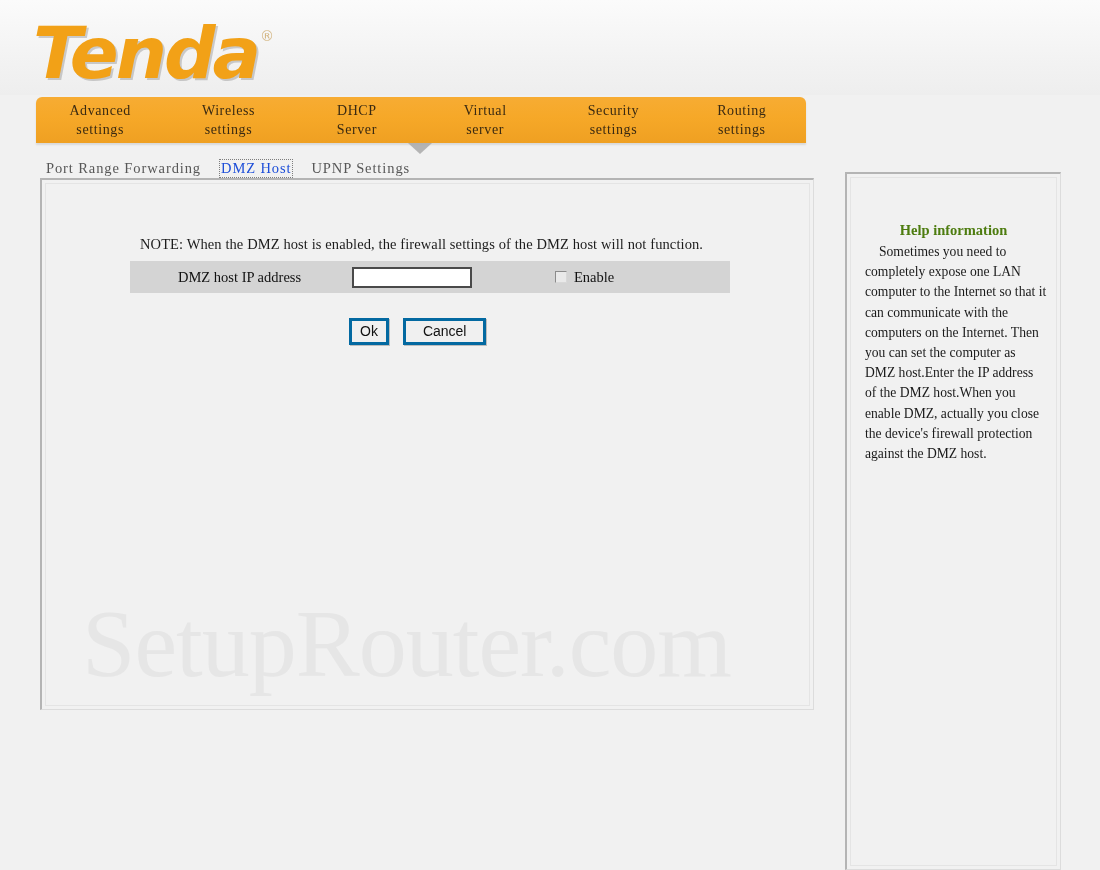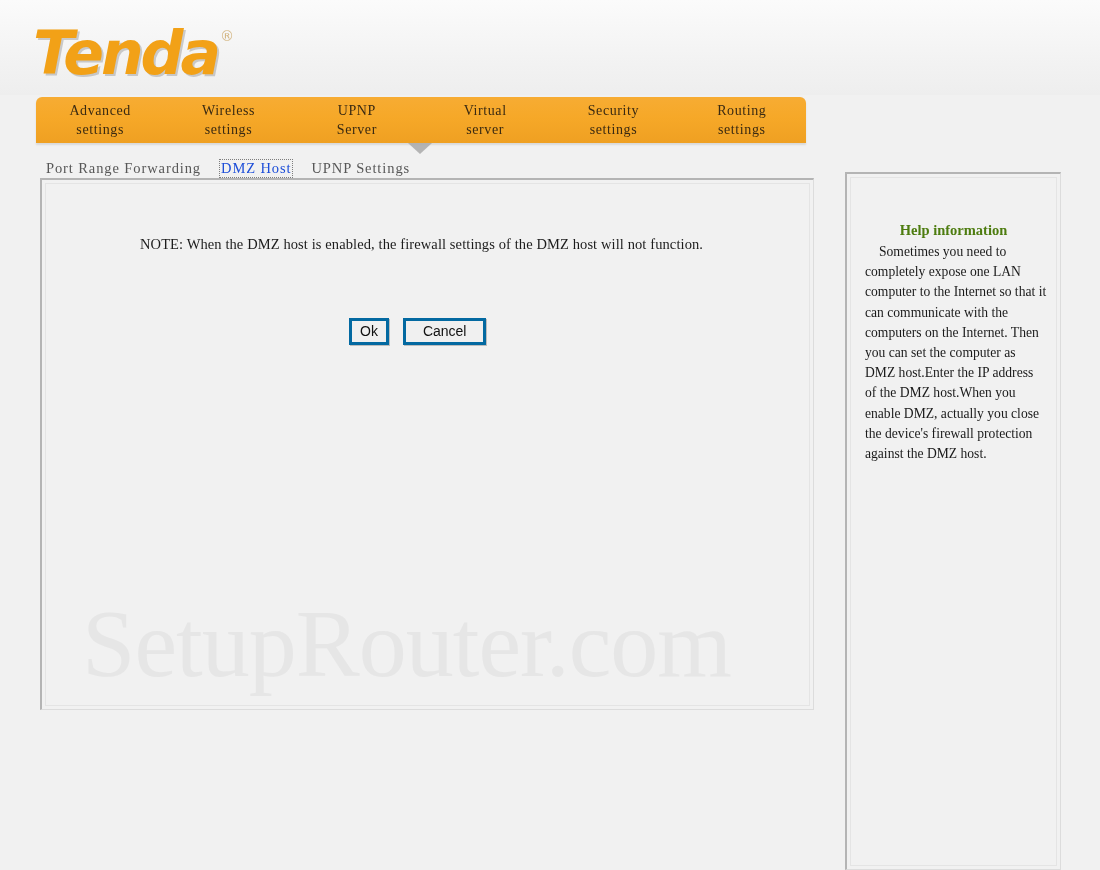--- a/index.html
+++ b/index.html
@@ -30,21 +30,21 @@
   .logo-wrap {
     position: absolute;
     left: 33px;
     top: 24px;
     height: 58px;
     display: flex;
     align-items: flex-start;
   }
   .logo-text {
     font-family: "DejaVu Sans", sans-serif;
-    font-size: 60px;
+    font-size: 72px;
     font-weight: bold;
     font-style: italic;
     letter-spacing: -3px;
     color: #F2A117;
     line-height: 58px;
     text-shadow: 2px 2px 0 rgba(120,120,120,0.35);
   }
   .logo-reg {
     font-family: "DejaVu Sans", sans-serif;
     font-size: 14px;
@@ -286,21 +286,21 @@
   <div class="nav">
     <div class="nav-item">
       <span>Advanced</span>
       <span class="l2">settings</span>
     </div>
     <div class="nav-item">
       <span>Wireless</span>
       <span class="l2">settings</span>
     </div>
     <div class="nav-item">
-      <span>UPNP</span>
+      <span>DHCP</span>
       <span class="l2">Server</span>
     </div>
     <div class="nav-item">
       <span>Virtual</span>
       <span class="l2">server</span>
     </div>
     <div class="nav-item">
       <span>Security</span>
       <span class="l2">settings</span>
     </div>
@@ -315,20 +315,28 @@
     <div class="subnav-item">Port Range Forwarding</div>
     <div class="subnav-item active">DMZ Host</div>
     <div class="subnav-item">UPNP Settings</div>
   </div>
 
   <div class="panel" id="main-panel">
     <div class="panel-inner">
 
       <div class="note">NOTE: When the DMZ host is enabled, the firewall settings of the DMZ host will not function.</div>
 
+      <div class="form-row">
+        <span class="row-label">DMZ host IP address</span>
+        <input class="ip-input" type="text" value="" style="">
+        <span class="enable-wrap">
+          <span class="chk"></span>
+          <span class="enable-label">Enable</span>
+        </span>
+      </div>
 
       <div class="btn-row">
         <button class="btn">Ok</button>
         <button class="btn wide">Cancel</button>
       </div>
 
     </div>
   </div>
 
   <div class="panel" id="help-panel">

